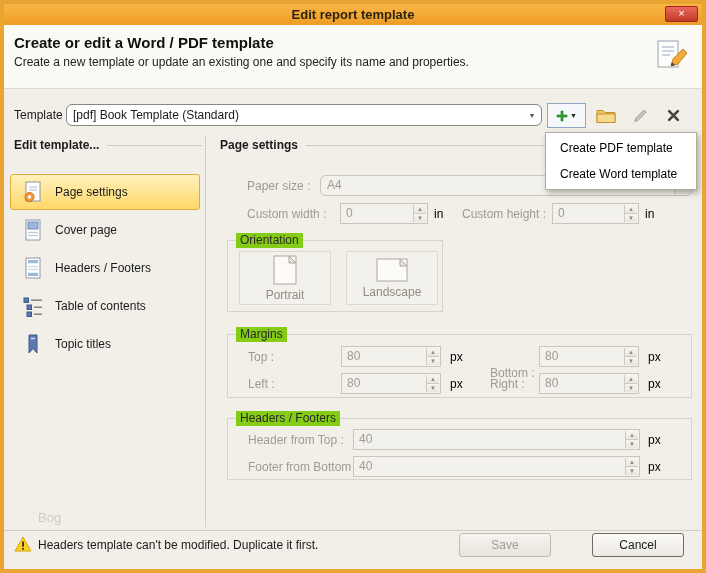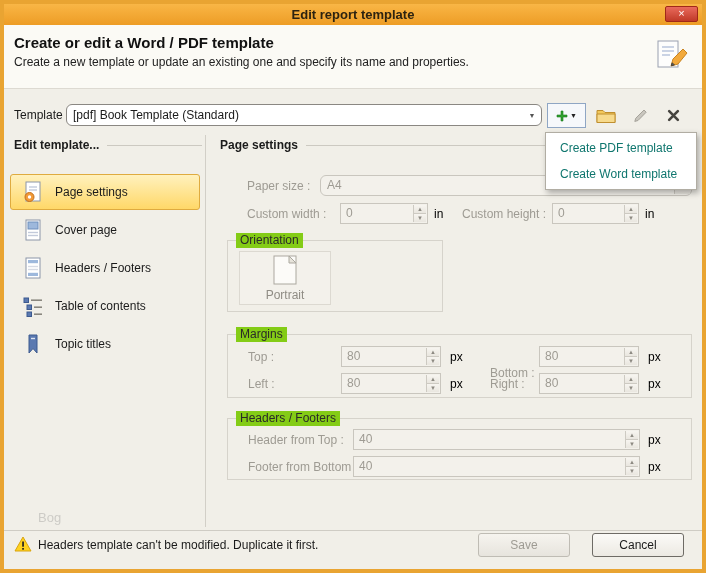--- a/index.html
+++ b/index.html
@@ -43,21 +43,21 @@
               justify-content: center; gap: 2px; }
   .btn-add { left: 543px; width: 39px; background: #F6F8FB; border: 1px solid #8FA6C4; }
   .btn-add .caret { font-size: 7px; color: #222; }
   .btn-folder { left: 587px; width: 29px; }
   .btn-edit { left: 622px; width: 27px; }
   .btn-delete { left: 655px; width: 28px; }
 
   
   .menu { position: absolute; left: 541px; top: 128px; width: 152px; background: #FFFFFF;
           border: 1px solid #B1ADA3; box-shadow: 2px 3px 6px rgba(0,0,0,.3); z-index: 60; padding: 2px 0; }
-  .mi { height: 26px; line-height: 26px; padding-left: 14px; font-size: 12px; color: #0f766e; }
+  .mi { height: 26px; line-height: 26px; padding-left: 14px; font-size: 12px; color: #000000; }
 
   
   .shead { position: absolute; display: flex; align-items: center; gap: 8px; font-weight: bold;
            font-size: 12px; color: #1b1b1b; }
   .shead .hline { flex: 1; height: 1px; background: #CCC9C1; }
   .side-head { left: 10px; top: 134px; width: 188px; }
   .content-head { left: 216px; top: 134px; width: 472px; }
 
   .sitem { position: absolute; left: 6px; width: 190px; height: 36px; display: flex; align-items: center;
            gap: 10px; padding-left: 10px; border: 1px solid transparent; border-radius: 3px;
@@ -85,21 +85,21 @@
   .obtn { position: absolute; width: 92px; height: 54px; background: #F3F1EB; border: 1px solid #DCD9D1;
           display: flex; flex-direction: column; align-items: center; justify-content: center;
           gap: 3px; color: #8F8C84; font-size: 12px; }
 
   
   .f-sep { position: absolute; left: 0; top: 526px; width: 698px; height: 1px; background: #CFCCC4; }
   .warn-icon { position: absolute; left: 10px; top: 532px; }
   .warn-text { position: absolute; left: 34px; top: 533px; line-height: 16px; color: #1b1b1b; }
   .btn { position: absolute; top: 529px; width: 92px; height: 24px; border-radius: 3px;
          text-align: center; line-height: 22px; font-size: 12px; }
-  .btn.save { left: 474px; background: linear-gradient(#F6F4EF,#E7E4DD); border: 1px solid #BFBCB4; color: #9E9B93; }
+  .btn.save { left: 455px; background: linear-gradient(#F6F4EF,#E7E4DD); border: 1px solid #BFBCB4; color: #9E9B93; }
   .btn.cancel { left: 588px; background: linear-gradient(#FBFAF7,#ECE9E2); border: 1px solid #6E6B65; color: #1b1b1b; }
 
   .watermark { position: absolute; left: 34px; top: 506px; font-size: 13px; color: rgba(110,110,110,0.28); }
 </style>
 </head>
 <body>
 
 <div class="dialog">
 
   <div class="titlebar">
@@ -254,20 +254,27 @@
 
   <div class="group" style="left:223px; top:236px; width:216px; height:72px">
     <span class="gt">Orientation</span>
     <div class="obtn" style="left:11px; top:10px">
       <svg width="24" height="30" viewBox="0 0 24 30">
         <rect x="1" y="1" width="22" height="28" fill="#FCFBF8" stroke="#ABA89F"></rect>
         <polygon points="16,1 23,8 16,8" fill="#E7E4DB" stroke="#ABA89F"></polygon>
       </svg>
       <span>Portrait</span>
     </div>
+    <div class="obtn" style="left:118px; top:10px">
+      <svg width="32" height="24" viewBox="0 0 32 24">
+        <rect x="1" y="1" width="30" height="22" fill="#FCFBF8" stroke="#ABA89F"></rect>
+        <polygon points="24,1 31,8 24,8" fill="#E7E4DB" stroke="#ABA89F"></polygon>
+      </svg>
+      <span>Landscape</span>
+    </div>
   </div>
 
   <div class="group" style="left:223px; top:330px; width:465px; height:64px">
     <span class="gt">Margins</span>
 
     <div class="dlabel" style="left:20px; top:12px">Top :</div>
     <div class="spin" style="left:113px; top:11px; width:100px">
       <span class="val">80</span>
       <span class="btns">
           <span class="sb up">▲</span>

